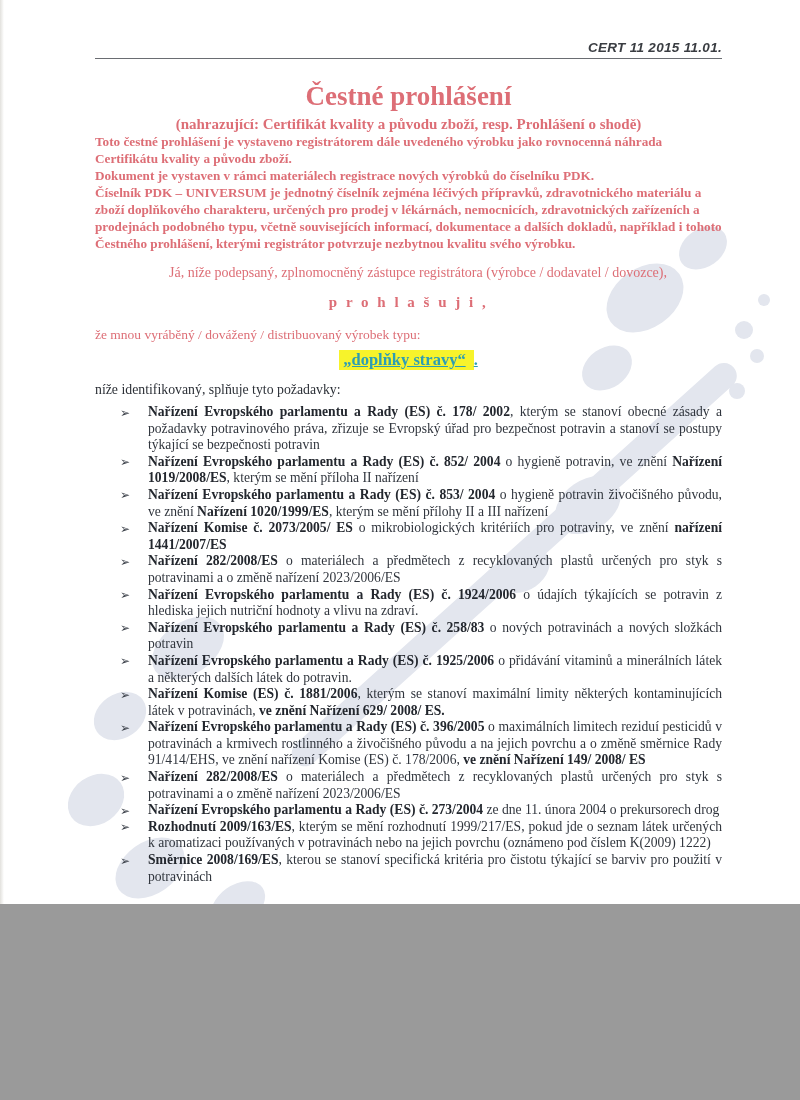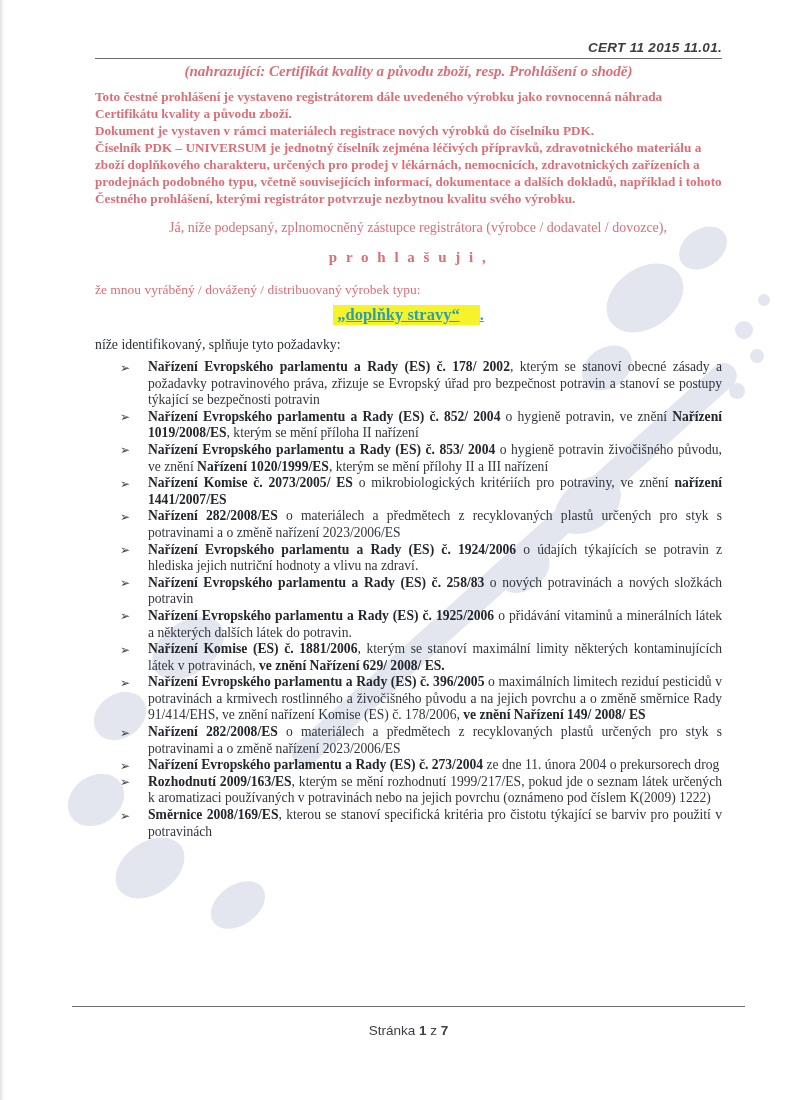--- a/index.html
+++ b/index.html
@@ -5,21 +5,21 @@
   :root{
     --accent-red:#dd6e76;
     --highlight-yellow:#f7f32b;
     --highlight-text:#2d9db4;
     --body-text:#30353d;
     --rule-color:#6a6d72;
   }
   html,body{margin:0;padding:0;background:#9a9a9a;}
   .page{
     position:relative;
-    width:800px;height:1100px;
+    width:800px;height:904px;
     margin:0 auto;
     background:#ffffff;
     font-family:"Liberation Serif", serif;
     overflow:hidden;
     box-shadow:0 0 6px rgba(0,0,0,.35);
   }
   
   .scan-edge{
     position:absolute;left:0;top:0;width:4px;height:100%;
     background:linear-gradient(to right,#e2e1dd,rgba(255,255,255,0));
@@ -38,22 +38,22 @@
     font-family:"Liberation Sans", sans-serif;
     font-style:italic;font-weight:bold;
     font-size:13.5px;color:#3a3d42;letter-spacing:.3px;
   }
   .head-rule{border:0;border-top:1.6px solid var(--rule-color);margin:3px 0 0 0;}
   .doc-title{
     margin:22px 0 0 0;text-align:center;
     font-size:27px;font-weight:bold;color:var(--accent-red);
   }
   .doc-subtitle{
-    margin:4px 0 8px 0;text-align:center;
-    font-size:15px;font-weight:bold;color:var(--accent-red);font-style:italic;
+    margin:4px 0 0 0;text-align:center;
+    font-size:15px;font-weight:bold;color:var(--accent-red);
   }
   .preamble-heading{
     margin:22px 0 0 0;
     font-size:18px;font-weight:bold;color:var(--accent-red);
   }
   .preamble-par{
     margin:0;font-size:13.2px;font-weight:bold;
     line-height:17px;color:var(--accent-red);
   }
   .declarant-line{
@@ -69,21 +69,21 @@
     margin:16px 0 0 0;font-size:13.5px;color:var(--accent-red);
   }
   .highlight-line{
     margin:6px 0 0 0;text-align:center;
     font-size:16.5px;font-weight:bold;line-height:22px;
   }
   .highlight-chip{
     background:var(--highlight-yellow);
     color:var(--highlight-text);
     text-decoration:underline;
-    padding:0 20px 1px 4px;
+    padding:0 8px 1px 4px;
   }
   .highlight-suffix{
     color:var(--highlight-text);
     text-decoration:underline;
   }
   .intro-line{
     margin:11px 0 0 0;font-size:13.8px;color:#2c3037;
   }
   .req-list{
     margin:6px 0 0 0;padding:0;list-style:none;
@@ -133,20 +133,21 @@
       <ellipse cx="150" cy="868" rx="38" ry="26" transform="rotate(-35 150 868)"></ellipse>
       <ellipse cx="238" cy="905" rx="30" ry="20" transform="rotate(-35 238 905)"></ellipse>
     </g>
   </svg>
 
   <div class="content">
 
     <div class="doc-code">CERT 11 2015 11.01.</div>
     <hr class="head-rule">
 
+    <h1 class="doc-title">Čestné prohlášení</h1>
     <div class="doc-subtitle">(nahrazující: Certifikát kvality a původu zboží, resp. Prohlášení o shodě)</div>
 
     <p class="preamble-par">Toto čestné prohlášení je vystaveno registrátorem dále uvedeného výrobku jako rovnocenná náhrada Certifikátu kvality a původu zboží.</p>
     <p class="preamble-par">Dokument je vystaven v rámci materiálech registrace nových výrobků do číselníku PDK.</p>
     <p class="preamble-par">Číselník PDK – UNIVERSUM je jednotný číselník zejména léčivých přípravků, zdravotnického materiálu a zboží doplňkového charakteru, určených pro prodej v lékárnách, nemocnicích, zdravotnických zařízeních a prodejnách podobného typu, včetně souvisejících informací, dokumentace a dalších dokladů, například i tohoto Čestného prohlášení, kterými registrátor potvrzuje nezbytnou kvalitu svého výrobku.</p>
 
     <p class="declarant-line">Já, níže podepsaný, zplnomocněný zástupce registrátora (výrobce / dodavatel / dovozce),</p>
     <p class="declare-word">p r o h l a š u j i ,</p>
     <p class="product-type-line">že mnou vyráběný / dovážený / distribuovaný výrobek typu:</p>
 

